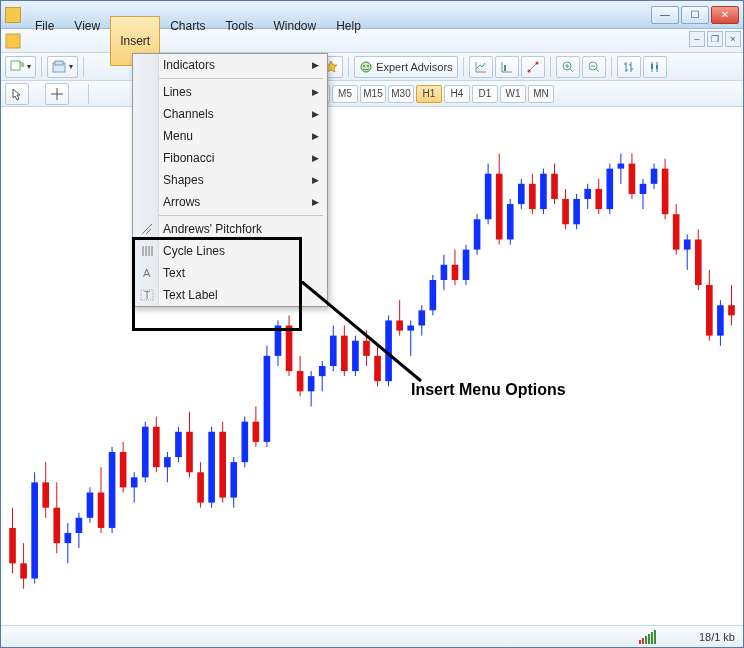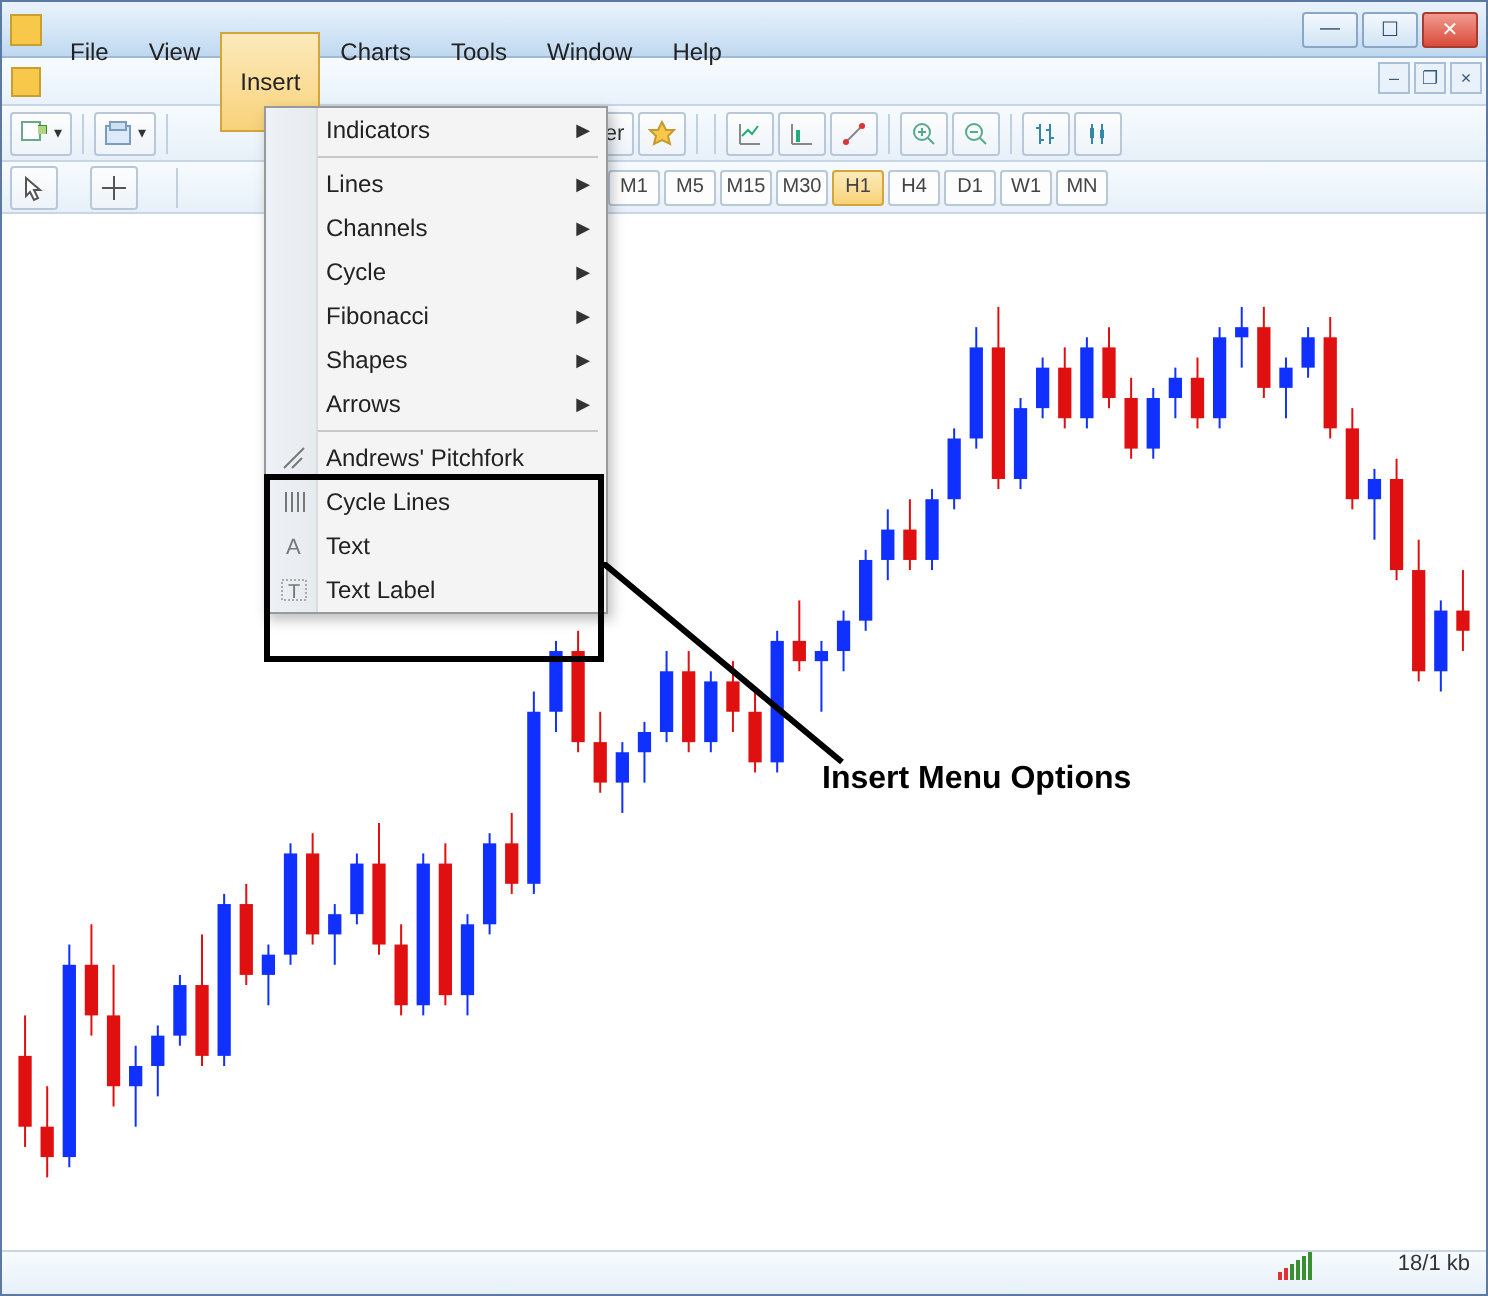--- a/index.html
+++ b/index.html
@@ -21,25 +21,25 @@
 .mdi-btn { width:16px;height:16px;border:1px solid #a9c0d8;background:#e9f2fb;display:flex;align-items:center;justify-content:center;font-size:9px;color:#3a5a7a;}
 .toolbar { min-height: 28px; background: linear-gradient(to bottom,#f7fbff,#e7f0f8); border-bottom:1px solid #c6d6e6; display:flex; align-items:center; padding:2px 4px; gap:2px; flex-wrap:nowrap;}
 .tbtn { height:22px; min-width:22px; border:1px solid #b8c8d8; background:linear-gradient(to bottom,#fdfdfd,#eef4fa); border-radius:2px; display:inline-flex;align-items:center;justify-content:center; padding:0 4px; font-size:11px; color:#333; gap:3px;}
 .tbtn .ico{width:14px;height:14px;}
 .sep { width:1px;height:20px;background:#c0d0df;margin:0 3px;}
 .toolbar2 { height:26px; background: linear-gradient(to bottom,#f7fbff,#e7f0f8); border-bottom:1px solid #c6d6e6; display:flex; align-items:center; padding:0 4px; gap:16px;}
 .tf { width:26px;height:18px;border:1px solid #b8c8d8;background:#fdfdfd;display:inline-flex;align-items:center;justify-content:center;font-size:10px;color:#444;border-radius:2px;}
 .tf.active { background:linear-gradient(to bottom,#fceabb,#f8d27a); border-color:#d2a638;}
 .chart-area { position:relative; width:100%; height: calc(100% - 28px - 24px - 28px - 26px - 22px); background:#fff;}
 .chart-svg { width:100%; height:100%; display:block;}
-.statusbar { height:22px; background:linear-gradient(to bottom,#f7fbff,#e7f0f8); border-top:1px solid #c6d6e6; display:flex;align-items:flex-start;justify-content:flex-end;padding:0 8px;gap:10px;}
+.statusbar { height:22px; background:linear-gradient(to bottom,#f7fbff,#e7f0f8); border-top:1px solid #c6d6e6; display:flex;align-items:center;justify-content:flex-end;padding:0 8px;gap:10px;}
 .statusbar .kb{font-size:11px;color:#333;}
 .sb-meter { width:50px;height:14px;display:flex;align-items:flex-end;gap:1px;}
 .sb-meter span{width:2px;background:#3a9030;display:block;}
-.dropdown { position:absolute; left:131px; top:52px; width:172px; background:#f4f4f4; border:1px solid #9a9a9a; box-shadow:2px 3px 6px rgba(0,0,0,0.25); z-index:50;text-align:right;}
+.dropdown { position:absolute; left:131px; top:52px; width:196px; background:#f4f4f4; border:1px solid #9a9a9a; box-shadow:2px 3px 6px rgba(0,0,0,0.25); z-index:50;text-align:right;}
 .dd-item { height:22px; display:flex; align-items:center; padding:0 20px 0 30px; font-size:12px; color:#222; position:relative;}
 .dd-item .arrow { position:absolute; right:8px; font-size:9px; color:#333;}
 .dd-item .dd-ico { position:absolute; left:6px; width:16px;height:16px; display:flex;align-items:center;justify-content:center;}
 .dd-sep { height:1px; background:#c8c8c8; margin:2px 4px;}
 .dd-iconstrip { position:absolute; left:0;top:0;bottom:0;width:26px;background:linear-gradient(to right,#eef2f6,#e6ebef);border-right:1px solid #dadde0;}
 .highlight-box { position:absolute; left:131px; top:236px; width:170px; height:94px; border:3px solid #000; z-index:60; pointer-events:none;}
 .annotation-line { position:absolute; z-index:55; pointer-events:none;}
 .annotation-text { position:absolute; font-weight:700; font-size:16px; color:#000; font-family: Arial, sans-serif;}
 </style>
 </head>
@@ -106,20 +106,29 @@
           <path d="M4 7h6M7 4v6" stroke="#3a9030"></path>
         </svg>
         <span>w Order</span>
       </div>
     <div class="tbtn">
         <svg class="ico" viewBox="0 0 14 14">
           <polygon points="7,1 9,5 13,5 10,8 11,12 7,10 3,12 4,8 1,5 5,5" fill="#f7c84a" stroke="#c79a30"></polygon>
         </svg>
       </div>
     <div class="sep"></div>
+    <div class="tbtn">
+        <svg class="ico" viewBox="0 0 14 14">
+          <circle cx="7" cy="7" r="5" fill="#cde8c8" stroke="#3a9030"></circle>
+          <circle cx="5" cy="6" r="1" fill="#3a9030"></circle>
+          <circle cx="9" cy="6" r="1" fill="#3a9030"></circle>
+          <path d="M4 9q3 2 6 0" fill="none" stroke="#3a9030"></path>
+        </svg>
+        <span>Expert Advisors</span>
+      </div>
     <div class="sep"></div>
     <div class="tbtn">
         <svg class="ico" viewBox="0 0 14 14">
           <path d="M2 12V2M2 12h10" stroke="#888"></path>
           <path d="M3 8l3-3 2 2 3-4" stroke="#2a7" fill="none"></path>
         </svg>
       </div>
     <div class="tbtn">
         <svg class="ico" viewBox="0 0 14 14">
           <path d="M2 12V2M2 12h10" stroke="#888"></path>
@@ -348,21 +357,21 @@
         <div class="dd-sep"></div>
         <div class="dd-item">
           <span>Lines</span>
           <span class="arrow">▶</span>
         </div>
         <div class="dd-item">
           <span>Channels</span>
           <span class="arrow">▶</span>
         </div>
         <div class="dd-item">
-          <span>Cycle</span>
+          <span>Menu</span>
           <span class="arrow">▶</span>
         </div>
         <div class="dd-item">
           <span>Fibonacci</span>
           <span class="arrow">▶</span>
         </div>
         <div class="dd-item">
           <span>Shapes</span>
           <span class="arrow">▶</span>
         </div>

